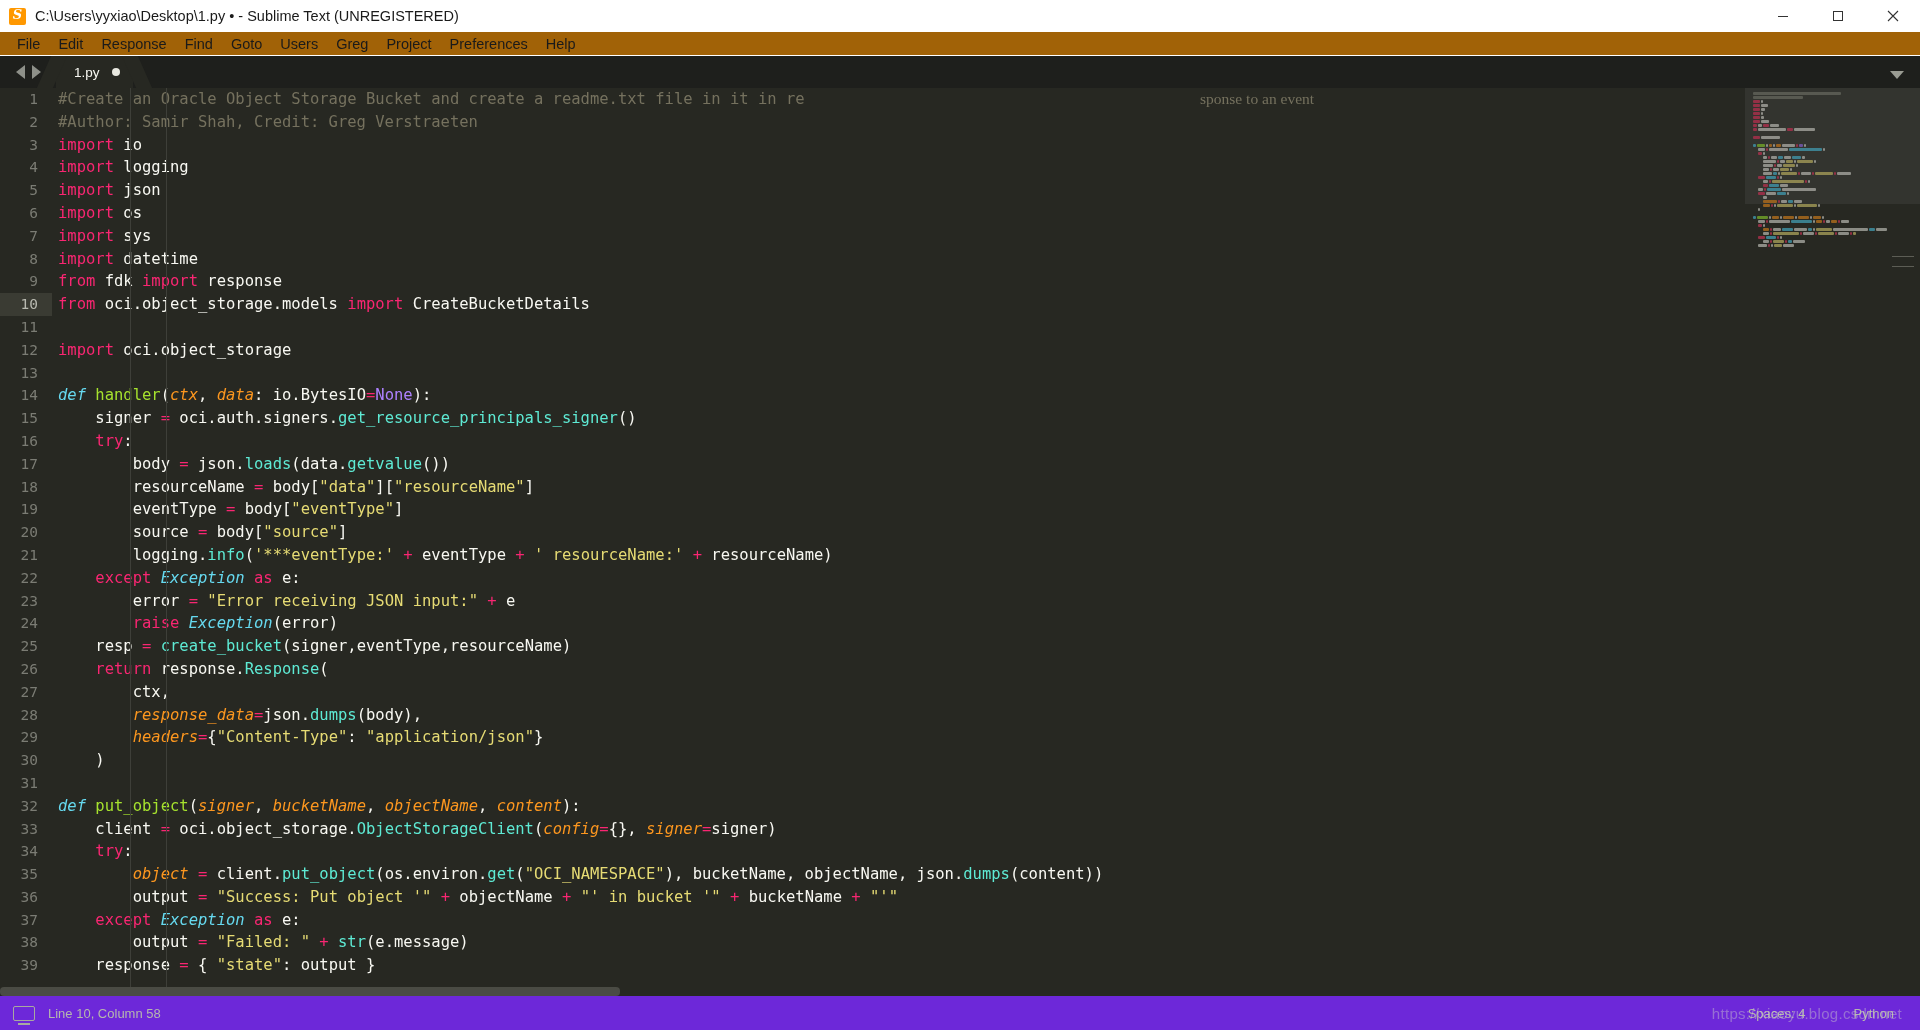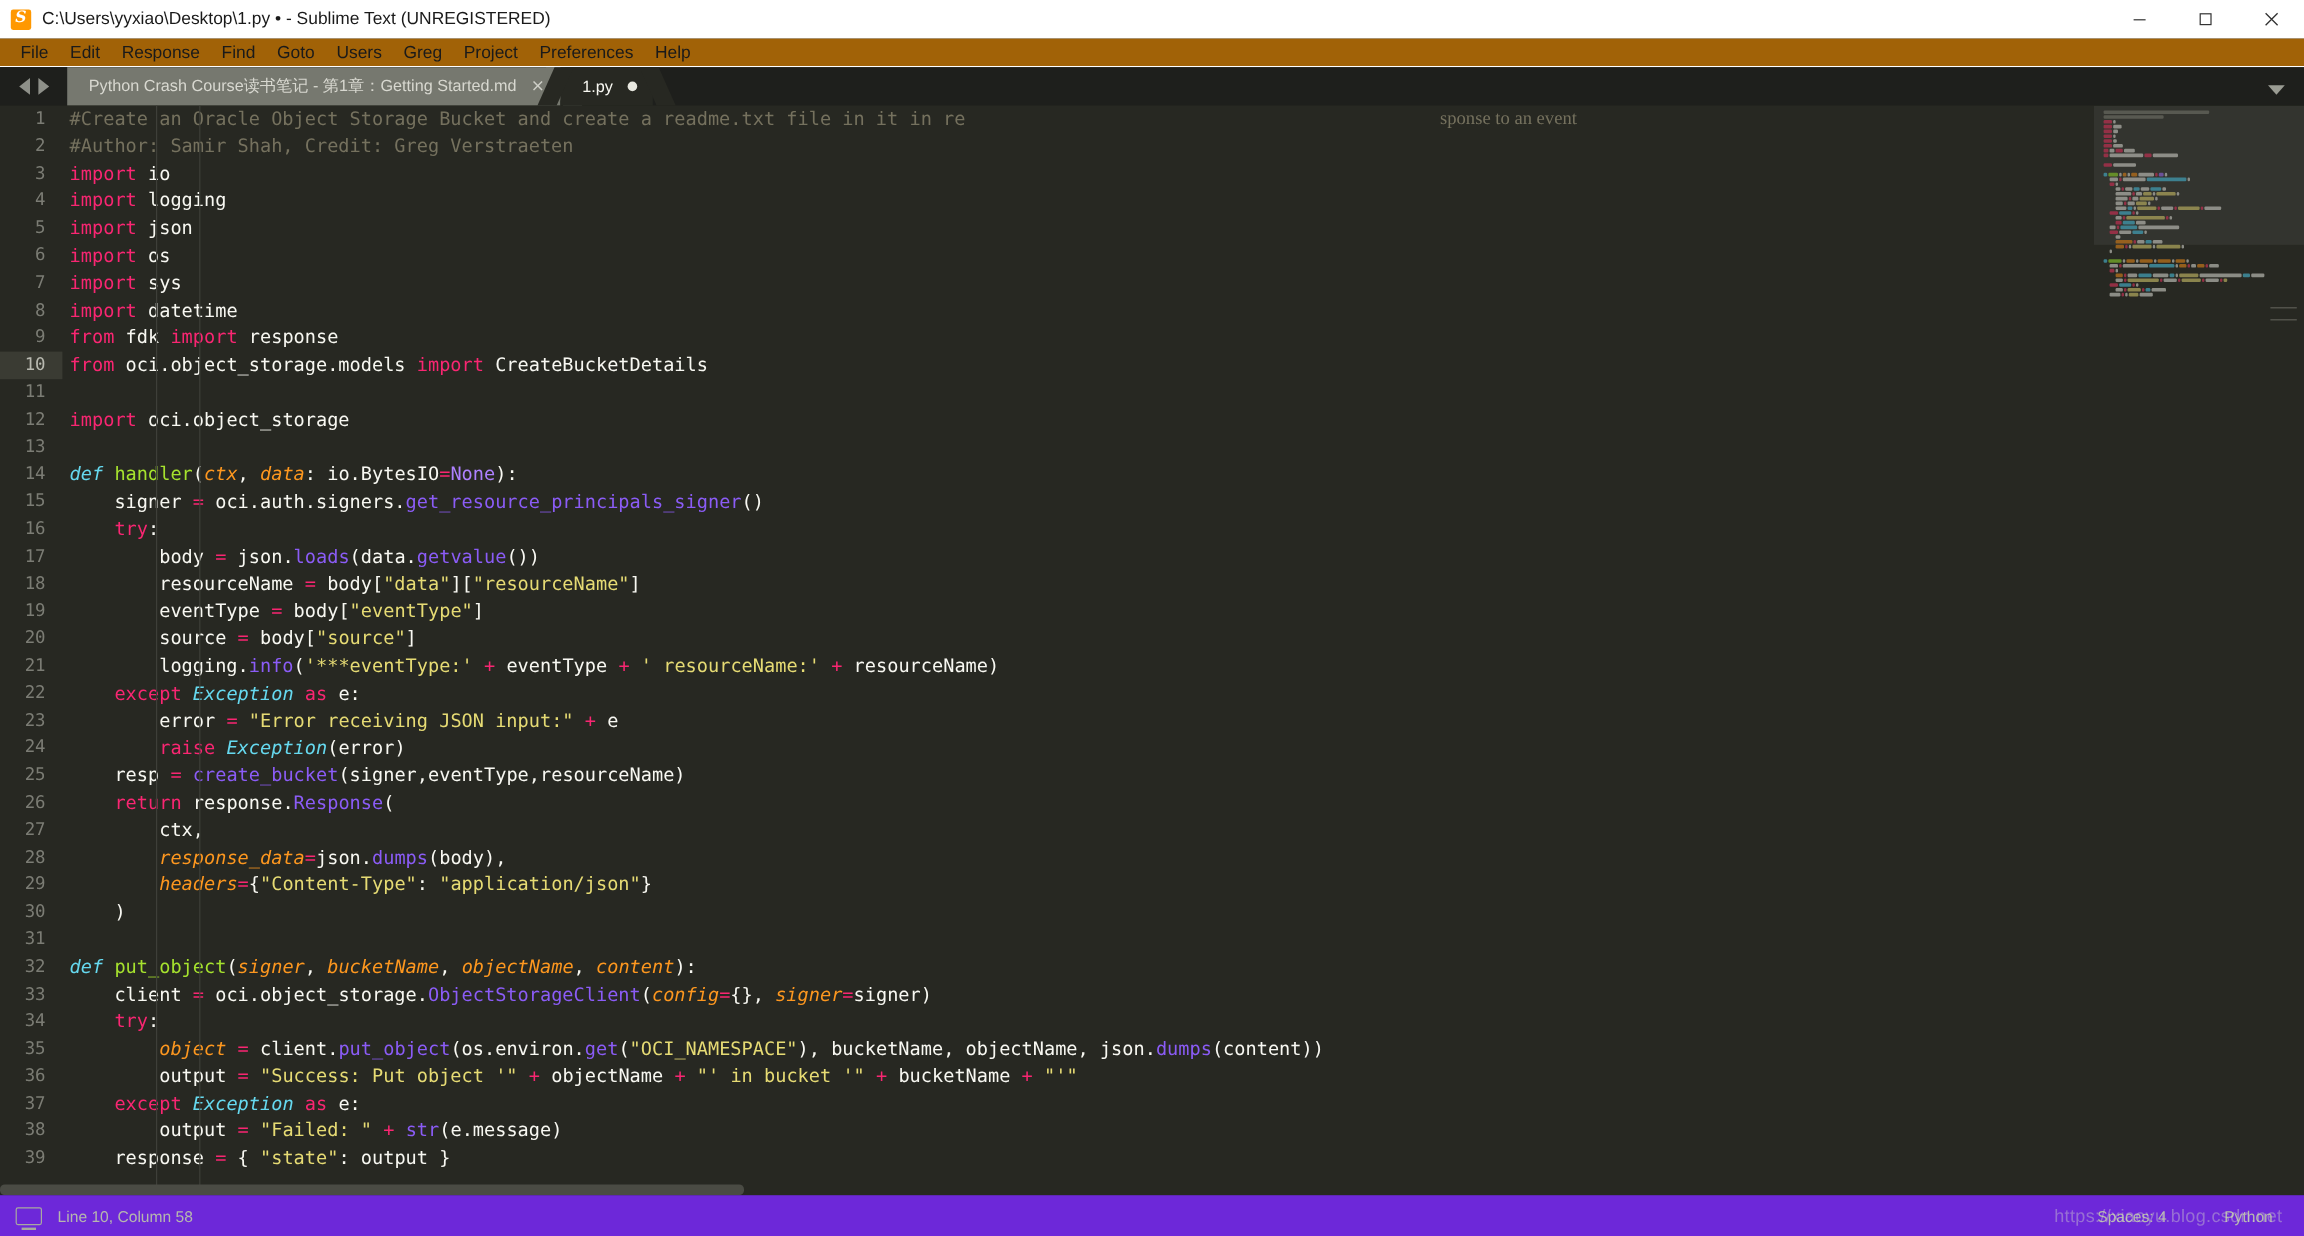--- a/index.html
+++ b/index.html
@@ -98,21 +98,21 @@
 
   
   .c-com  { color:#75715e; }           
   .c-kw   { color:#f92672; }           
   .c-plain{ color:#f8f8f2; }
   .c-def  { color:#66d9ef; font-style:italic; }  
   .c-fn   { color:#a6e22e; }           
   .c-param{ color:#fd971f; font-style:italic; }  
   .c-const{ color:#ae81ff; }           
   .c-str  { color:#e6db74; }           
-  .c-meth { color:#8b5cf6; }           
+  .c-meth { color:#5eead4; }           
   .c-type { color:#66d9ef; font-style:italic; }  
   .c-op   { color:#f92672; }           
 
   
   .guide {
     position:absolute; top:0; bottom:0; width:1px; background:#3e3f39;
   }
 
   
   .minimap {
@@ -190,25 +190,20 @@
     <div class="menu-item">Preferences</div>
     <div class="menu-item">Help</div>
   </div>
 
 <div class="tabbar">
   <div class="tabnav">
     <div class="navarrow left"></div>
     <div class="navarrow right"></div>
   </div>
   <div id="tabs-host" style="display:flex;align-items:flex-end;">
-      <div class="tab inactive">
-        <span class="tab-label">Python Crash Course读书笔记 - 第1章：Getting Started.md</span>
-        <span class="tab-close">×</span>
-        <div class="tab-skew-r"></div>
-      </div>
       <div class="tab active">
         <div class="tab-skew-l"></div>
         <span class="tab-label">1.py</span>
         <span class="tab-dirty"></span>
         <div class="tab-skew-r"></div>
       </div>
     </div>
   <div class="tabbar-caret"></div>
 </div>
 

